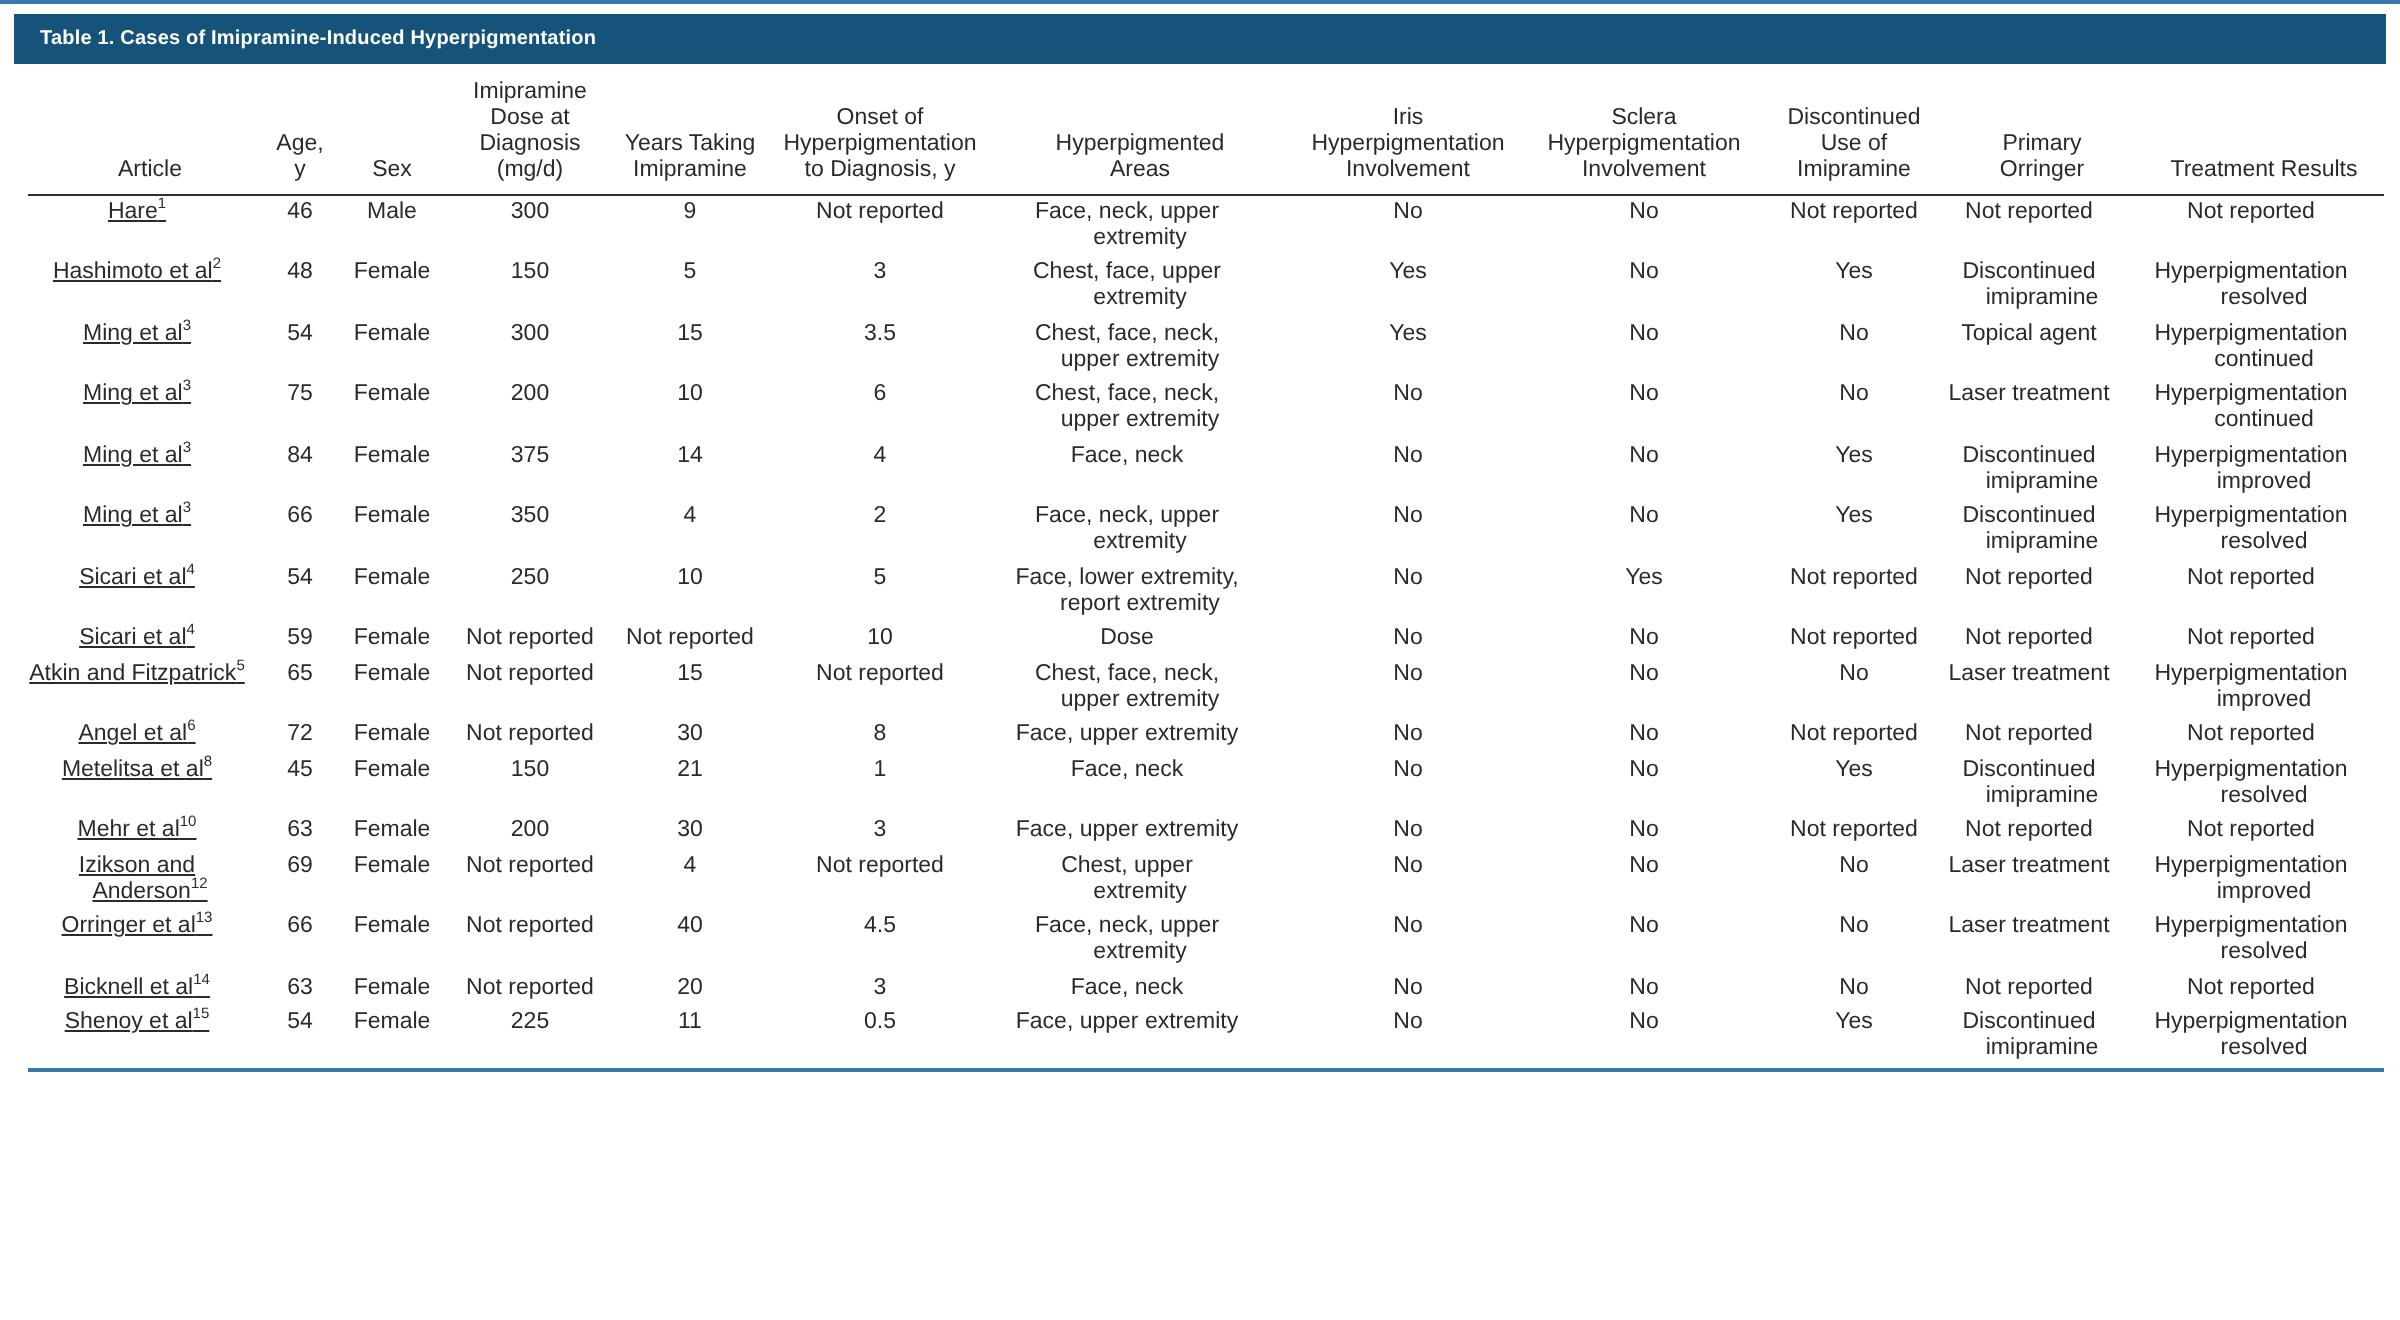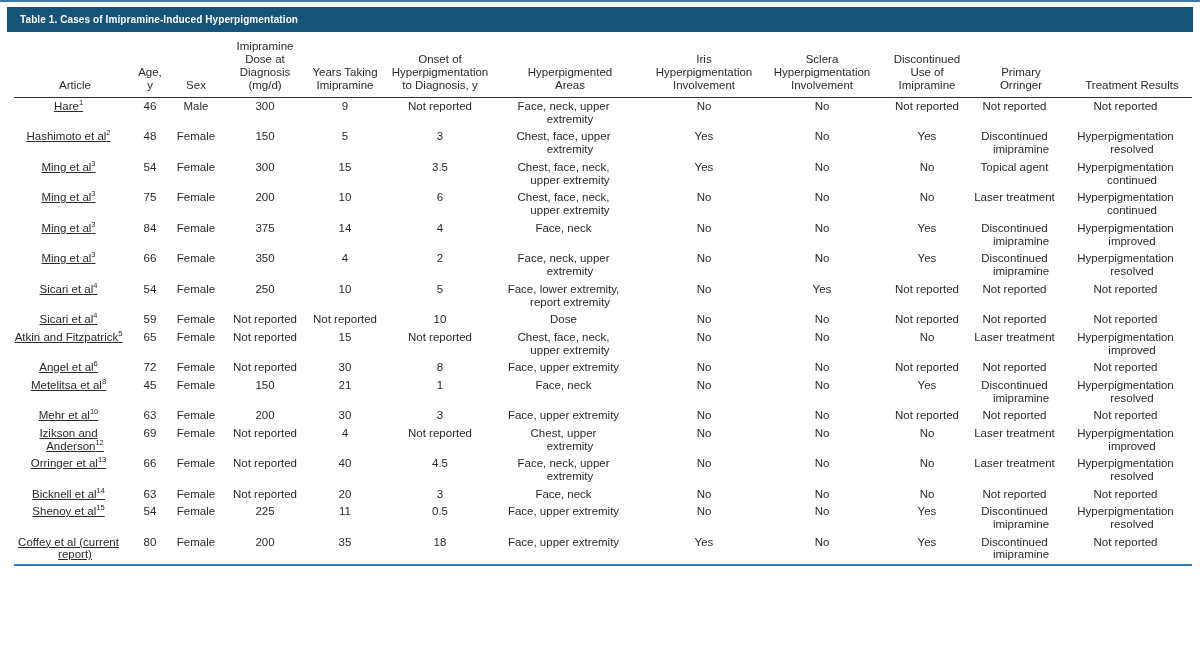--- a/index.html
+++ b/index.html
@@ -365,31 +365,15 @@
           <td class="c-onset">0.5</td>
           <td class="c-areas">Face, upper extremity</td>
           <td class="c-iris">No</td>
           <td class="c-sclera">No</td>
           <td class="c-discontinued">Yes</td>
           <td class="c-primary">Discontinued
 imipramine</td>
           <td class="c-results">Hyperpigmentation
 resolved</td>
         </tr>
-        <tr>
-          <td class="c-article">Coffey et al (current
-report)</td>
-          <td class="c-age">80</td>
-          <td class="c-sex">Female</td>
-          <td class="c-dose">200</td>
-          <td class="c-years">35</td>
-          <td class="c-onset">18</td>
-          <td class="c-areas">Face, upper extremity</td>
-          <td class="c-iris">Yes</td>
-          <td class="c-sclera">No</td>
-          <td class="c-discontinued">Yes</td>
-          <td class="c-primary">Discontinued
-imipramine</td>
-          <td class="c-results">Not reported</td>
-        </tr>
       </tbody>
   </table>
 </div>
 
 </body></html>

